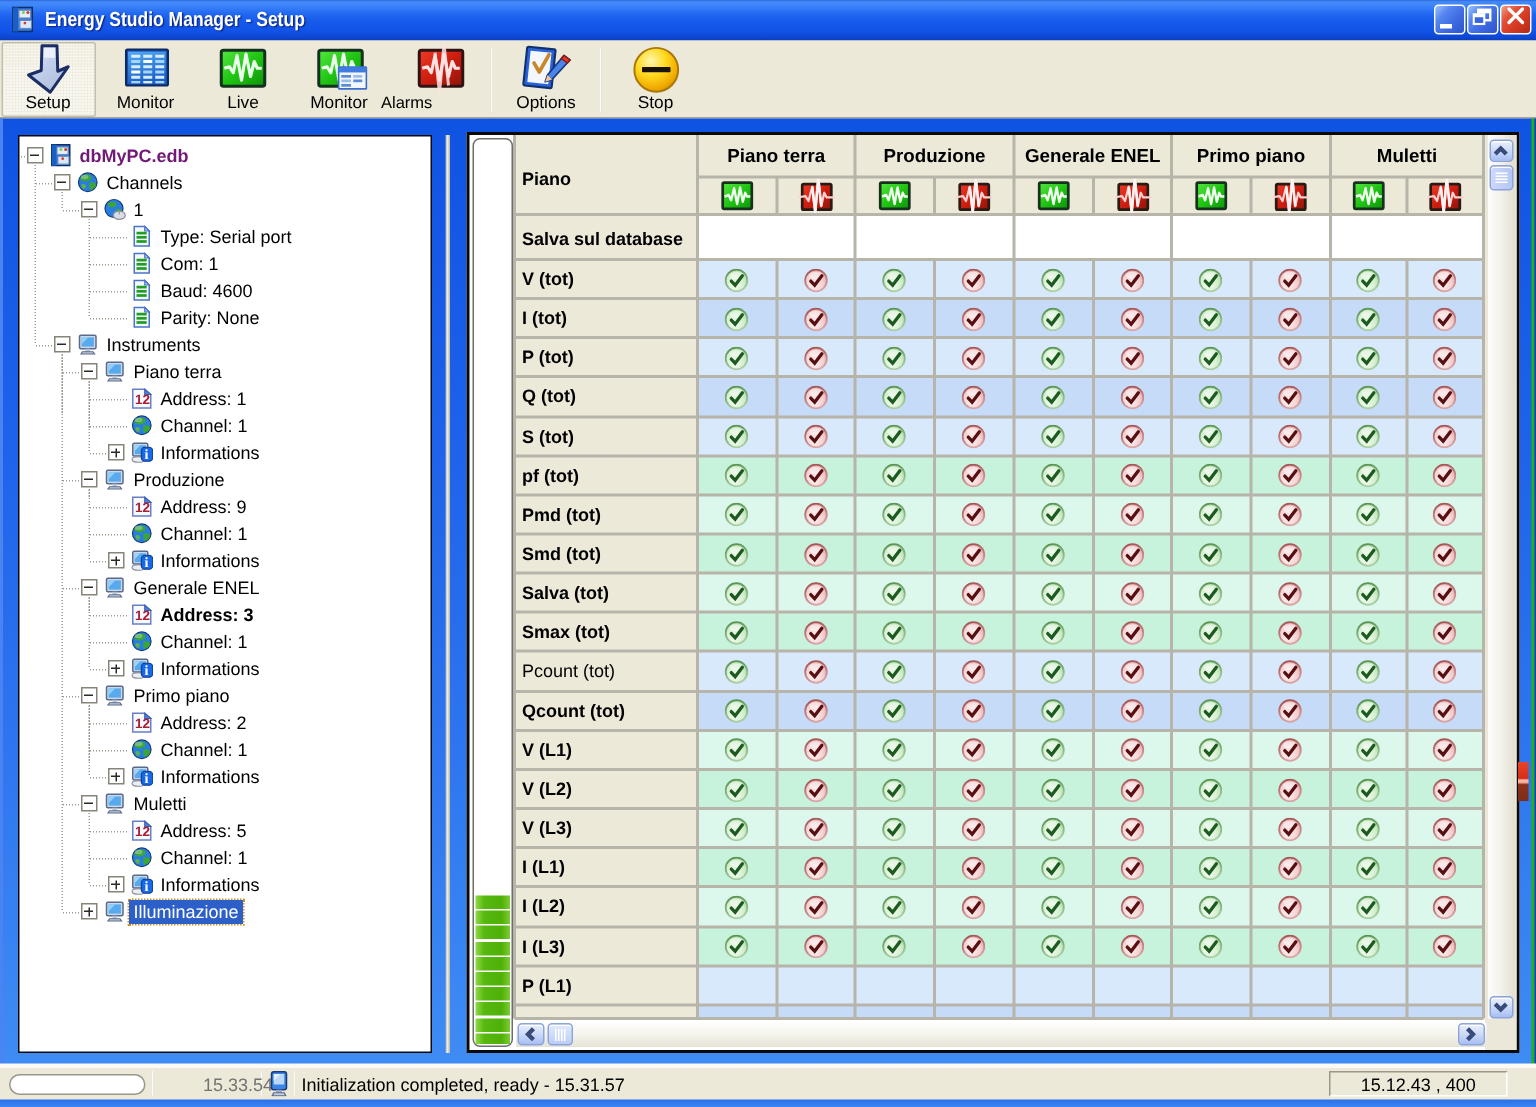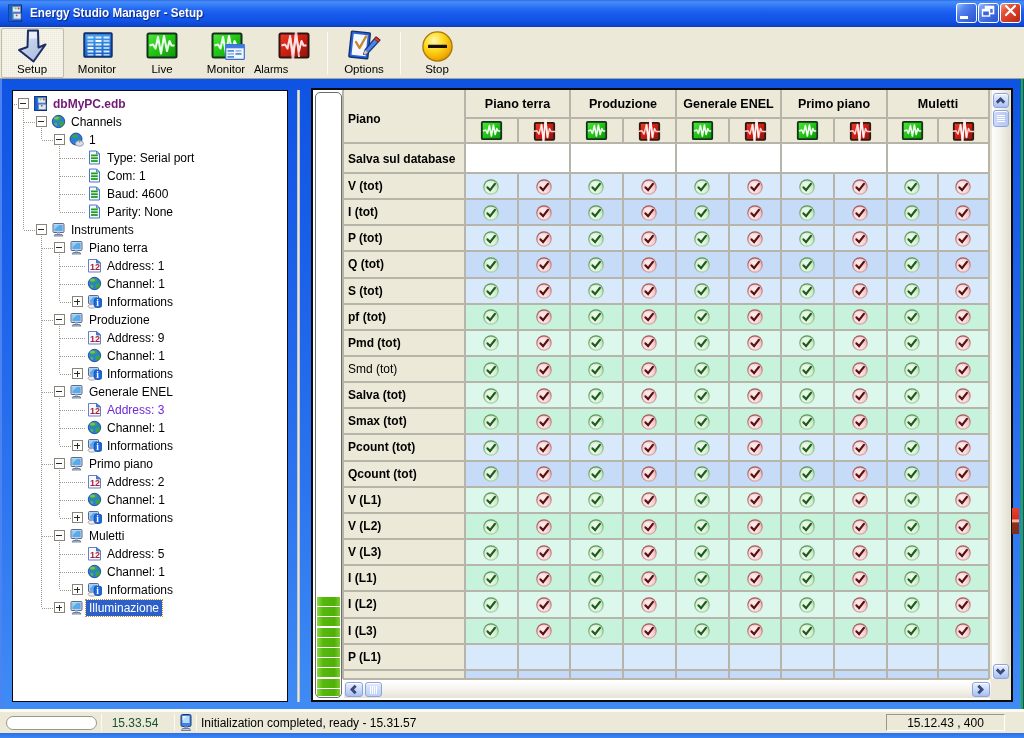--- a/index.html
+++ b/index.html
@@ -387,21 +387,21 @@
    <path d="M3.4,2.9 L8,2.9 L3.4,7.5 Z" fill="#8fd0f8"></path>
    <rect x="6" y="10.5" width="3" height="2" fill="#b8c2d4"></rect>
    <path d="M4,12.5 L11,12.5 L12,14 L3,14 Z" fill="#c2ccde" stroke="#5a6a88" stroke-width="0.8"></path>
   </svg>
 <div class="tx" style="left:89px;top:384px;height:16px;line-height:16px;font-size:12px;font-weight:normal;color:#000">Generale ENEL</div>
 <svg class="a" style="left:87px;top:402.0px" width="15" height="15" viewBox="0 0 15 15">
     <path d="M1.5,1.5 L9.5,1.5 L13.5,5 L13.5,14 L1.5,14 Z" fill="#f6f9fe" stroke="#6a7ec8" stroke-width="1"></path>
    <path d="M9.5,1.5 L9.5,5 L13.5,5 Z" fill="#4a86e8" stroke="#3a62b0" stroke-width="0.8"></path>
    <text x="3" y="11.5" font-family="Liberation Sans" font-size="9" font-weight="bold" fill="#a82034">12</text>
   </svg>
-<div class="tx" style="left:107px;top:402px;height:16px;line-height:16px;font-size:12px;font-weight:normal;color:#6d28d9">Address: 3</div>
+<div class="tx" style="left:107px;top:402px;height:16px;line-height:16px;font-size:12px;font-weight:bold;color:#000000">Address: 3</div>
 <svg class="a" style="left:87px;top:420.0px" width="15" height="15" viewBox="0 0 15 15">
     <circle cx="7.5" cy="7.5" r="6.2" fill="#2a7de0" stroke="#123a72" stroke-width="0.8"></circle>
    <path d="M2.4,5 Q4.5,1.6 8.5,2.6 Q11,3.4 9.6,5.6 Q7.4,7.4 4.8,6.8 Q2.8,6.4 2.4,5 Z" fill="#3ba43a"></path>
    <path d="M8.8,7.6 Q12.4,6.6 13.2,9 Q12.6,11.8 9.8,12.6 Q7.6,11.2 8.8,7.6 Z" fill="#3ba43a"></path>
    <path d="M3.4,8.8 Q5.8,8.2 6.4,10 Q6,12.4 4.4,11.8 Q3,10.4 3.4,8.8 Z" fill="#5bb44a"></path>
    <ellipse cx="5.4" cy="4" rx="2.6" ry="1.5" fill="rgba(255,255,255,0.3)"></ellipse>
   </svg>
 <div class="tx" style="left:107px;top:420px;height:16px;line-height:16px;font-size:12px;font-weight:normal;color:#000">Channel: 1</div>
 <div class="a" style="left:71.5px;top:440.0px;width:11px;height:11px;background:#fff;border:1px solid #888478"></div>
 <div class="a" style="left:74.0px;top:445.0px;width:6px;height:1px;background:#2a2a2a"></div>
@@ -775,21 +775,21 @@
     <use href="#rcheck"></use>
   </svg>
 <svg class="a" style="left:904px;top:335px" width="16" height="16" viewBox="0 0 16 16">
     <use href="#gcheck"></use>
   </svg>
 <svg class="a" style="left:955px;top:335px" width="16" height="16" viewBox="0 0 16 16">
     <use href="#rcheck"></use>
   </svg>
 <div class="a" style="left:343px;top:356px;width:122px;height:26px;background:#ece9d8"></div>
 <div class="a" style="left:465px;top:356px;width:524px;height:26px;background:#c7f3dc"></div>
-<div class="tx" style="left:348px;top:356px;height:26px;line-height:26px;font-size:12px;font-weight:normal;color:#000">Smd (tot)</div>
+<div class="tx" style="left:348px;top:356px;height:26px;line-height:26px;font-size:12px;font-weight:bold;color:#000">Smd (tot)</div>
 <svg class="a" style="left:483px;top:362px" width="16" height="16" viewBox="0 0 16 16">
     <use href="#gcheck"></use>
   </svg>
 <svg class="a" style="left:536px;top:362px" width="16" height="16" viewBox="0 0 16 16">
     <use href="#rcheck"></use>
   </svg>
 <svg class="a" style="left:588px;top:362px" width="16" height="16" viewBox="0 0 16 16">
     <use href="#gcheck"></use>
   </svg>
 <svg class="a" style="left:641px;top:362px" width="16" height="16" viewBox="0 0 16 16">
@@ -874,21 +874,21 @@
     <use href="#rcheck"></use>
   </svg>
 <svg class="a" style="left:904px;top:414px" width="16" height="16" viewBox="0 0 16 16">
     <use href="#gcheck"></use>
   </svg>
 <svg class="a" style="left:955px;top:414px" width="16" height="16" viewBox="0 0 16 16">
     <use href="#rcheck"></use>
   </svg>
 <div class="a" style="left:343px;top:434px;width:122px;height:27px;background:#ece9d8"></div>
 <div class="a" style="left:465px;top:434px;width:524px;height:27px;background:#d9e9fc"></div>
-<div class="tx" style="left:348px;top:434px;height:27px;line-height:27px;font-size:12px;font-weight:bold;color:#000">Pcount (tot)</div>
+<div class="tx" style="left:348px;top:434px;height:27px;line-height:27px;font-size:12px;font-weight:normal;color:#000">Pcount (tot)</div>
 <svg class="a" style="left:483px;top:440px" width="16" height="16" viewBox="0 0 16 16">
     <use href="#gcheck"></use>
   </svg>
 <svg class="a" style="left:536px;top:440px" width="16" height="16" viewBox="0 0 16 16">
     <use href="#rcheck"></use>
   </svg>
 <svg class="a" style="left:588px;top:440px" width="16" height="16" viewBox="0 0 16 16">
     <use href="#gcheck"></use>
   </svg>
 <svg class="a" style="left:641px;top:440px" width="16" height="16" viewBox="0 0 16 16">
@@ -1216,21 +1216,21 @@
     <path d="M6.4,2.8 L11,7.5 L6.4,12.2 L4.3,10.2 L7,7.5 L4.3,4.8 Z" fill="#3a4a7a"></path>
   </svg>
 <div class="a" style="left:1012px;top:508px;width:7px;height:26px;background:linear-gradient(180deg,#e6452a 0%,#d42e18 42%,#f8b4a0 46%,#f8b4a0 52%,#8e3018 58%,#7c2e1a 100%)"></div>
 <div class="a" style="left:0;top:709px;width:1024px;height:3px;background:#fbfaf4"></div>
 <div class="a" style="left:0;top:712px;width:1024px;height:21px;background:#ece9d8"></div>
 <div class="a" style="left:0;top:733px;width:1024px;height:5px;background:linear-gradient(180deg,#2a6fe8,#3c86f4)"></div>
 <div class="a" style="left:6px;top:716px;width:91px;height:14px;background:#fff;border:1px solid #9a9888;border-radius:7px"></div>
 <div class="a" style="left:101px;top:714px;width:1px;height:17px;background:#c6c3b2;border-right:1px solid #fbfaf6"></div>
 <div class="a" style="left:174px;top:714px;width:1px;height:17px;background:#c6c3b2;border-right:1px solid #fbfaf6"></div>
 <div class="a" style="left:196px;top:714px;width:1px;height:17px;background:#c6c3b2;border-right:1px solid #fbfaf6"></div>
-<div class="tx" style="left:100px;top:716px;width:70px;text-align:center;font-size:12px;color:#14532d">15.33.54</div>
+<div class="tx" style="left:112px;top:716px;width:70px;text-align:right;font-size:12px;color:#737373">15.33.54</div>
 <svg class="a" style="left:178px;top:713px" width="16" height="18" viewBox="0 0 16 18">
 <rect x="3" y="1.5" width="10" height="12" rx="1.5" fill="#3a85e8" stroke="#1a3a77" stroke-width="1"></rect>
 <rect x="4.5" y="3" width="7" height="7" fill="#bcd8f8"></rect>
 <path d="M4.5,3 L9,3 L4.5,7.5 Z" fill="#e4f0fd"></path>
 <rect x="6" y="13.5" width="4" height="2" fill="#9aa8c0"></rect>
 <path d="M4.5,15.5 L11.5,15.5 L12.5,17.5 L3.5,17.5 Z" fill="#c2ccde" stroke="#5a6a88" stroke-width="0.8"></path>
 </svg>
 <div class="tx" style="left:201px;top:716px;font-size:12px;color:#000">Initialization completed, ready - 15.31.57</div>
 <div class="a" style="left:886px;top:714px;width:119px;height:17px;border-top:1px solid #9a9888;border-left:1px solid #9a9888;border-right:1px solid #fff;border-bottom:1px solid #fff"></div>
 <div class="tx" style="left:886px;top:716px;width:119px;text-align:center;font-size:12px;color:#000">15.12.43 , 400</div>

